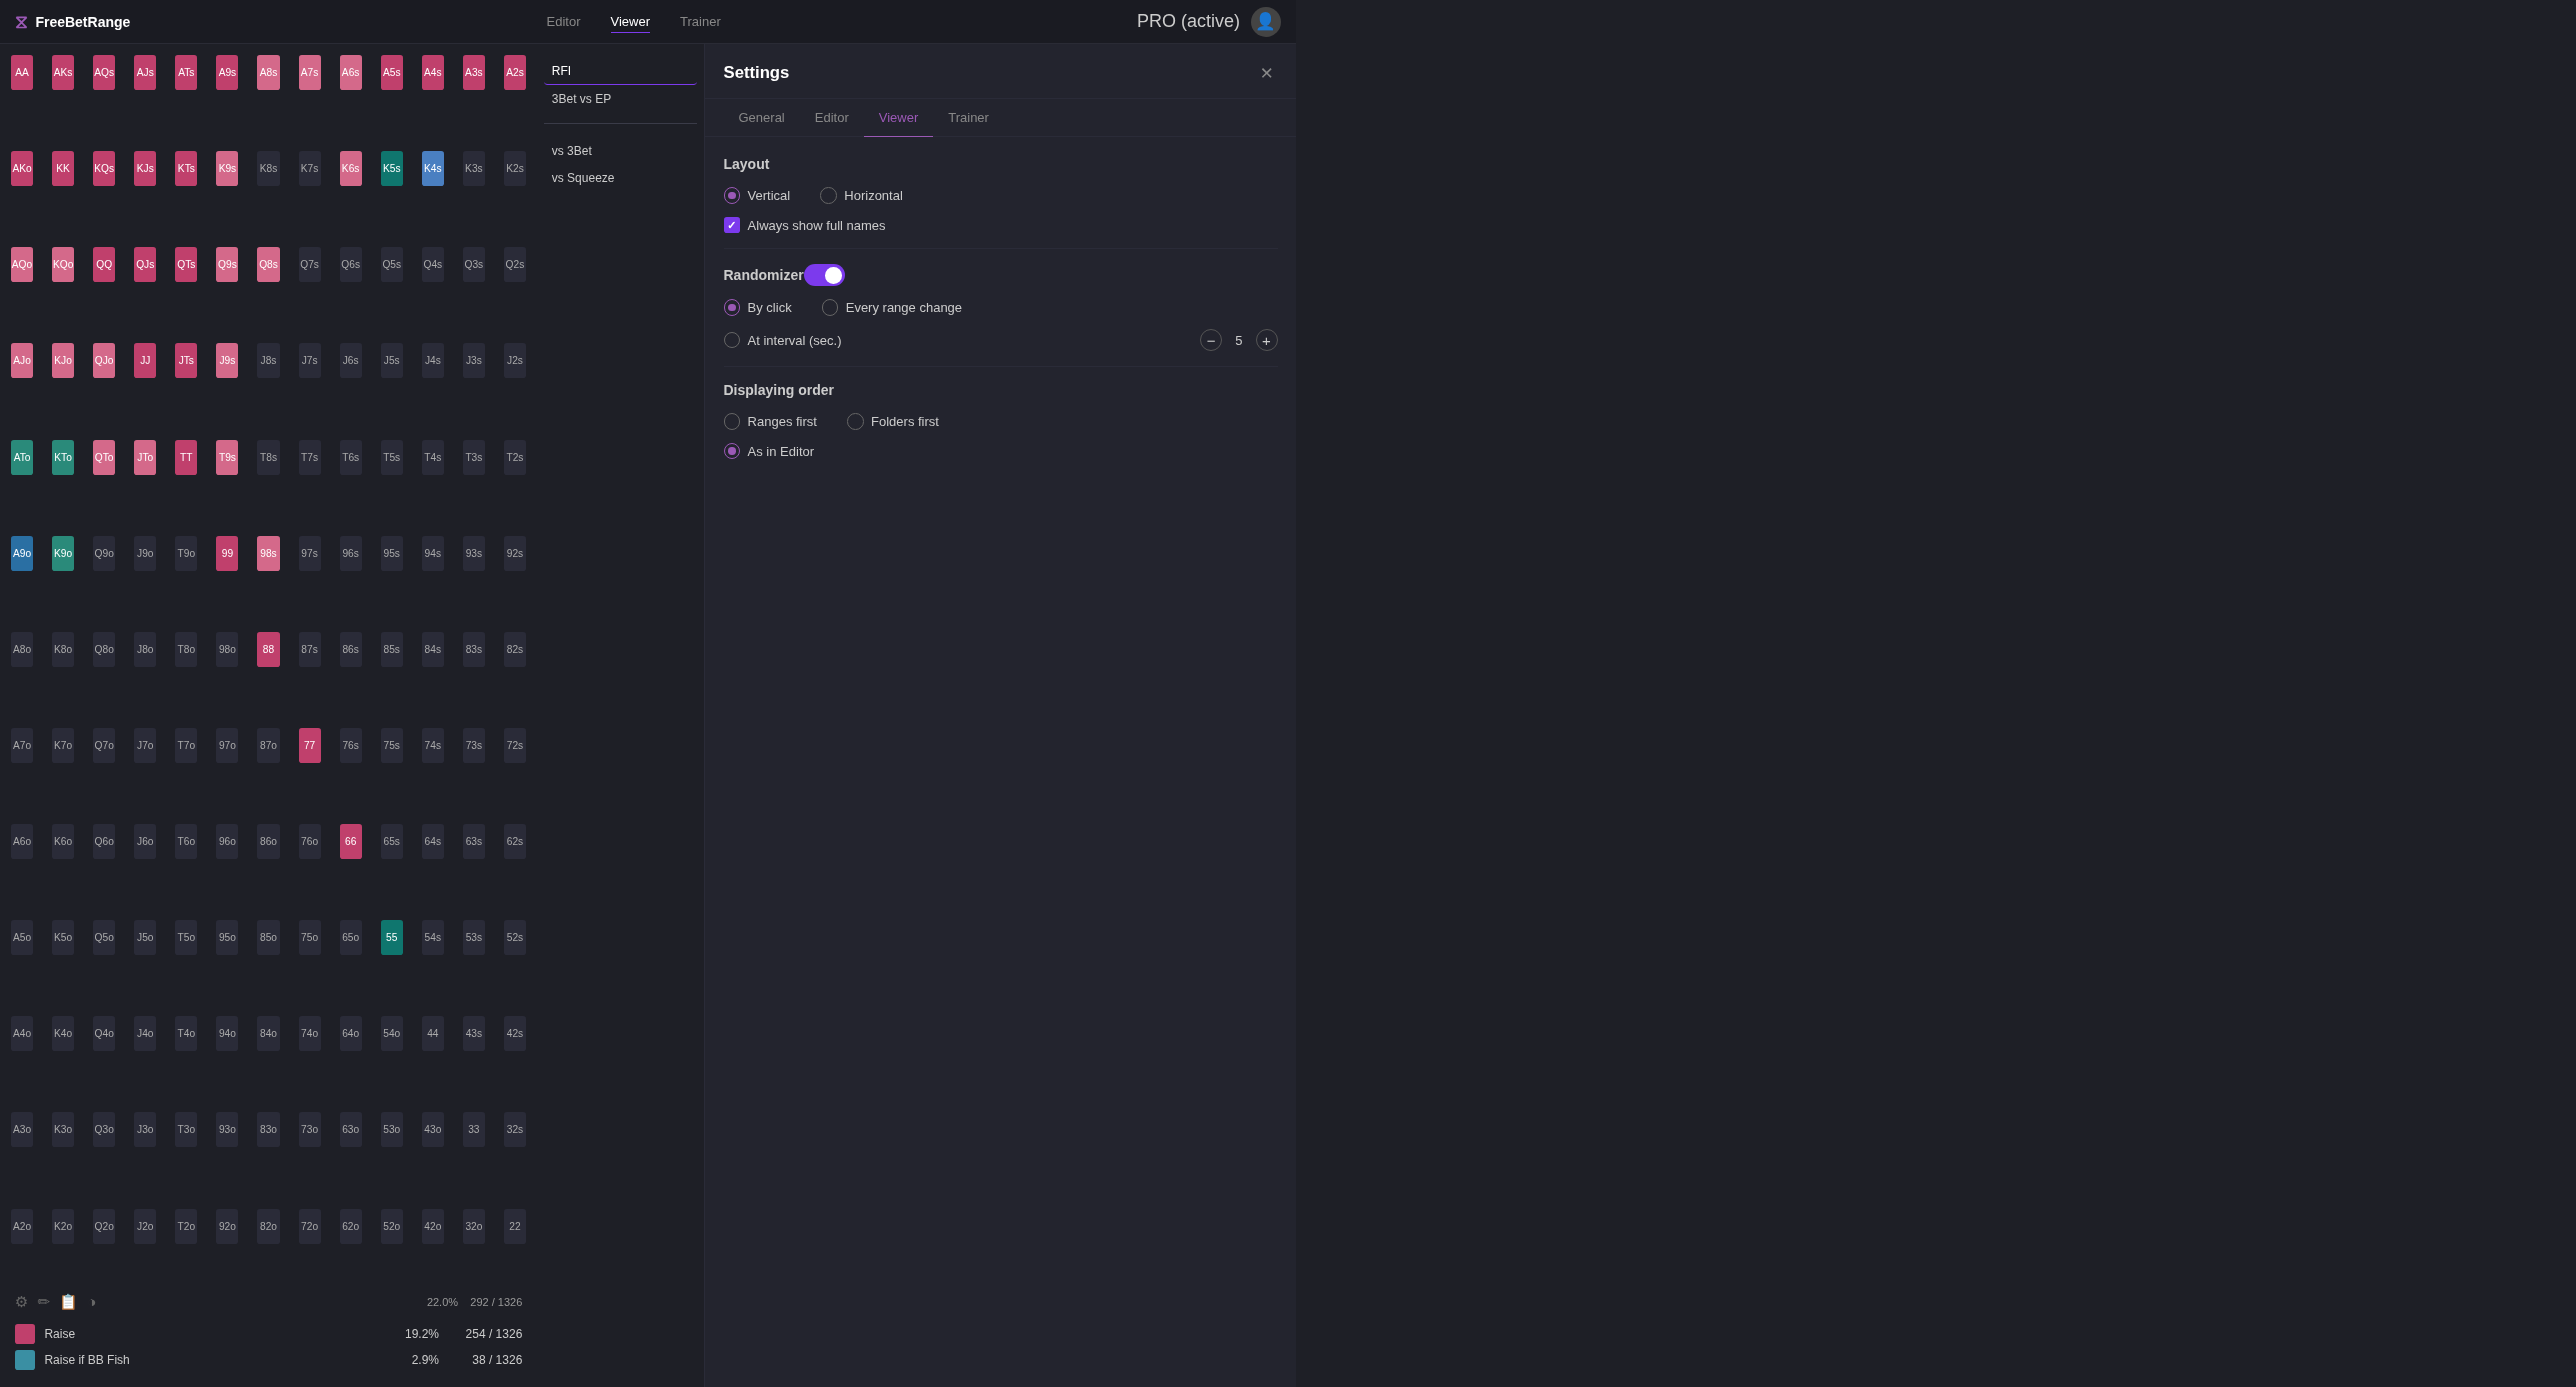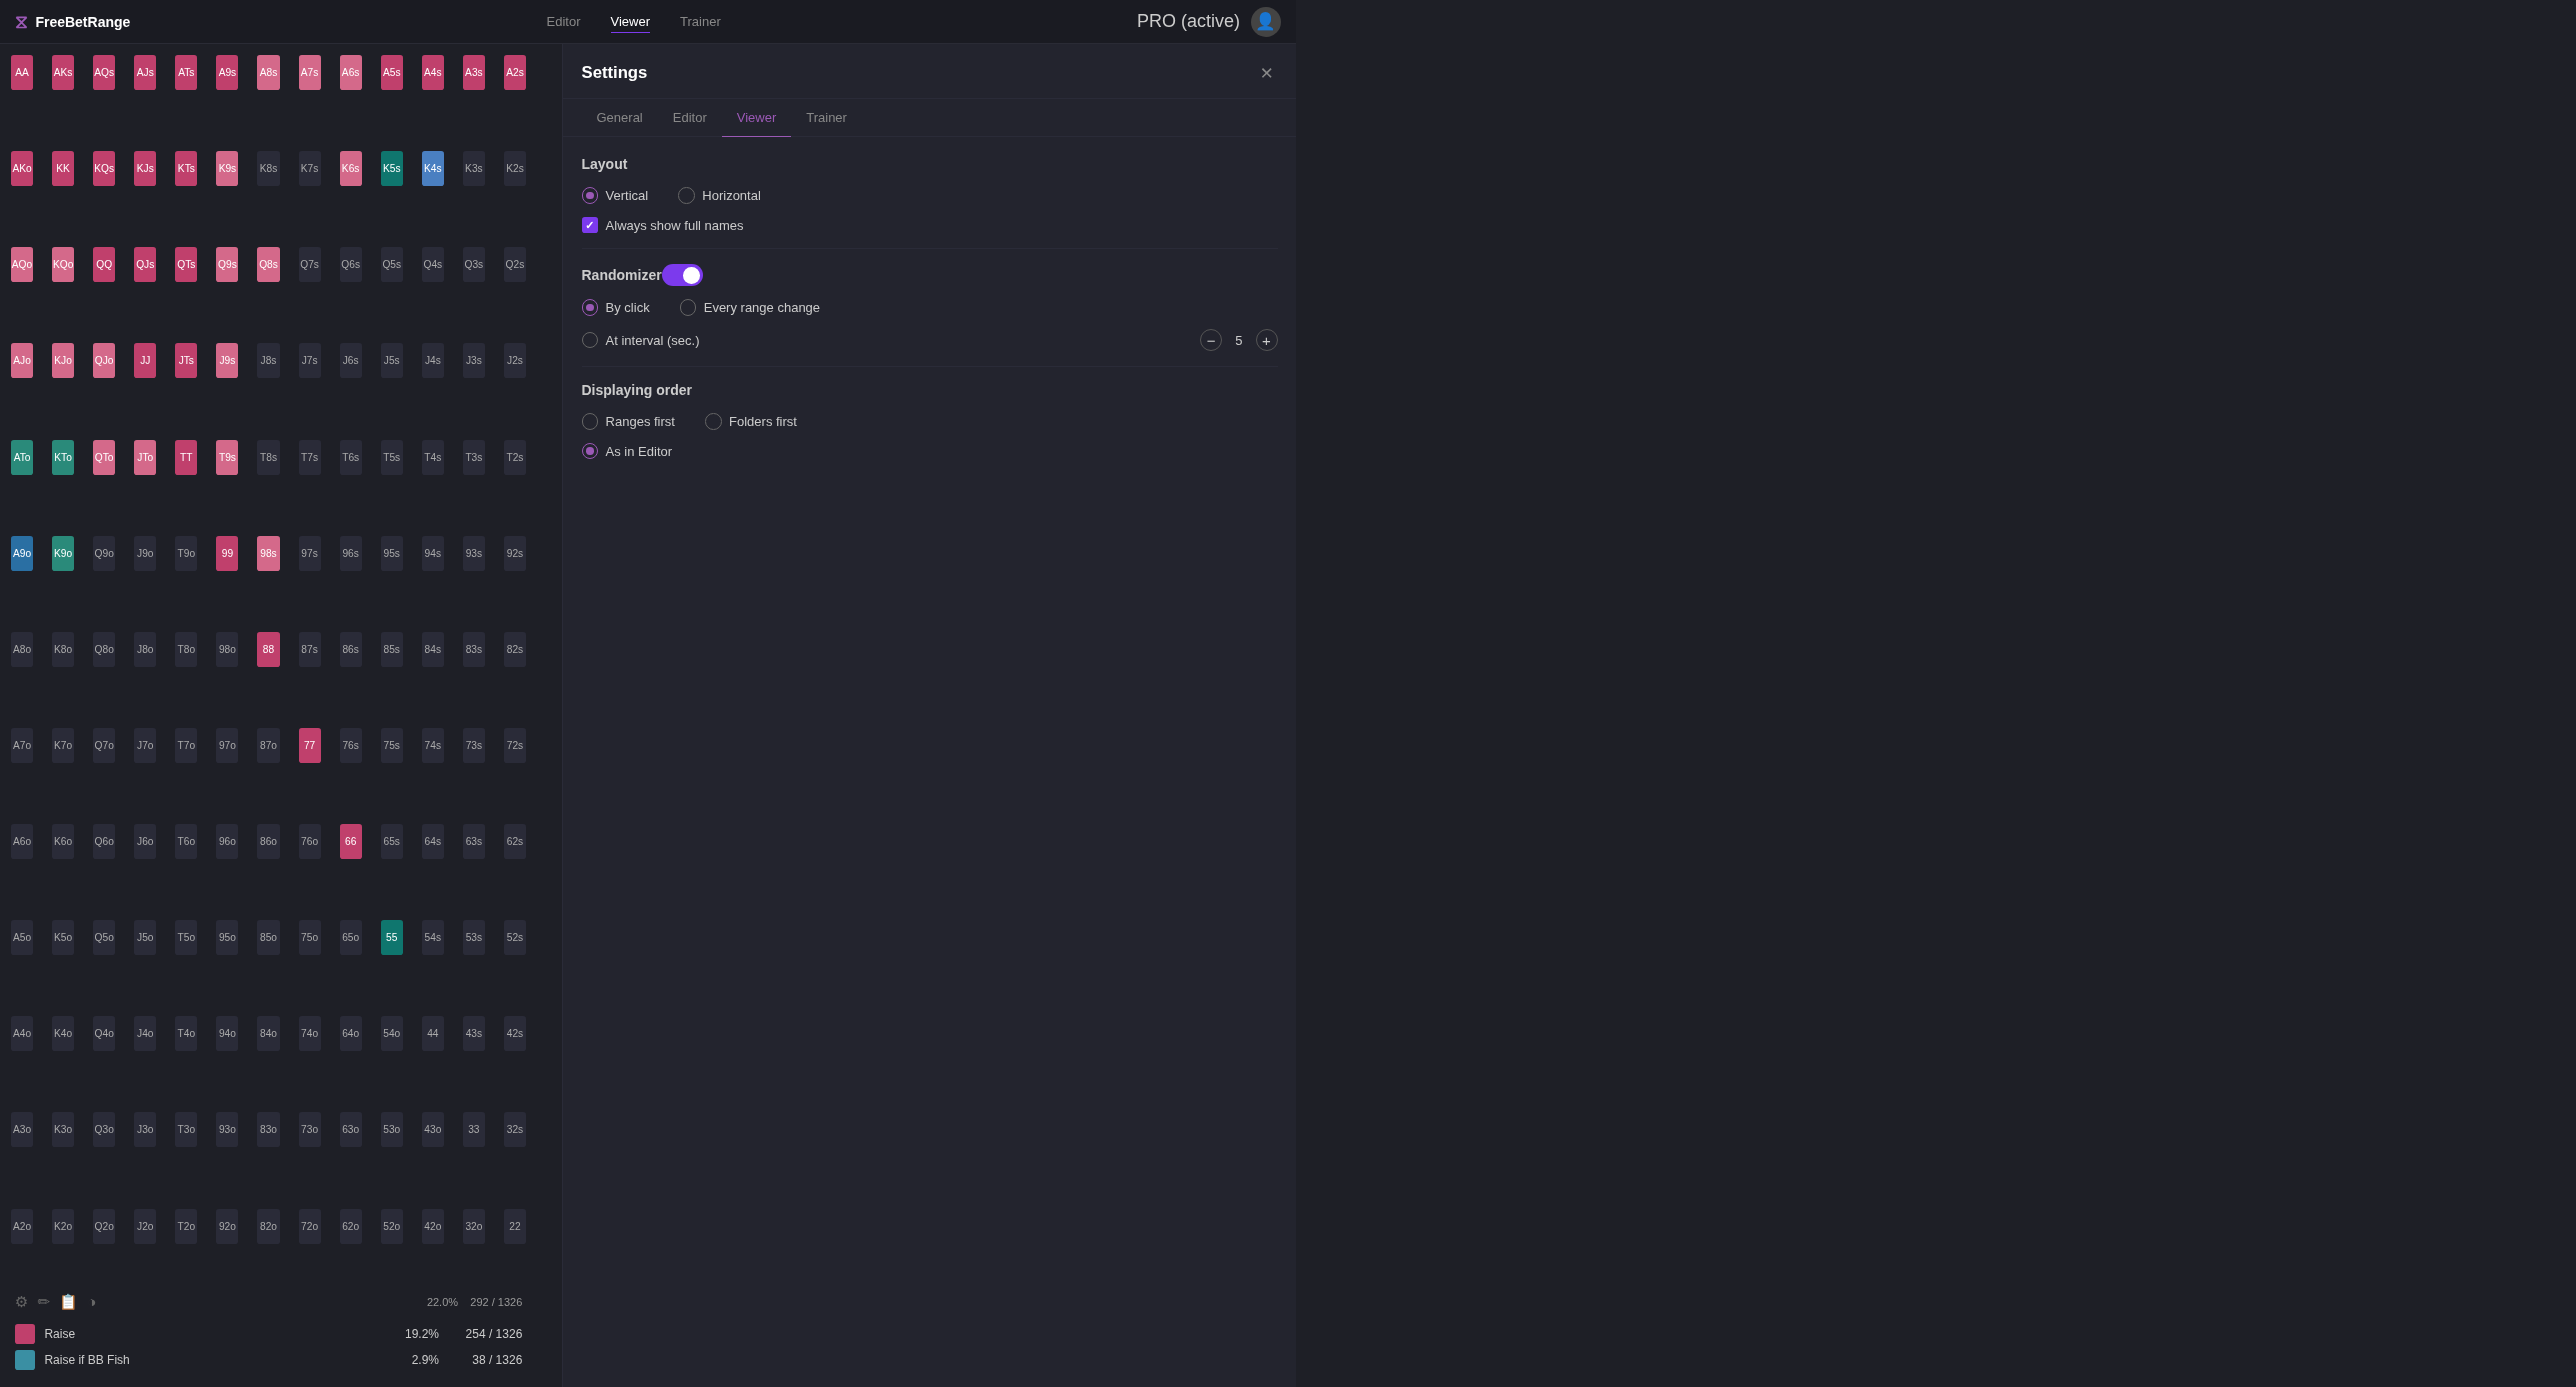--- a/index.html
+++ b/index.html
@@ -219,21 +219,20 @@
     }
 
     
     .settings-panel {
       flex: 1;
       background: #23242e;
       border-left: 0.9px solid #2a2b38;
       display: flex;
       flex-direction: column;
       min-width: 444px;
-      margin-left: 25px;
     }
     .settings-header {
       display: flex;
       align-items: center;
       justify-content: space-between;
       padding: 15px 18.5px 11px;
       border-bottom: 0.9px solid #2a2b38;
     }
     .settings-title {
       font-size: 16.7px;
@@ -641,20 +640,31 @@
         <div class="legend-item">
     <div class="legend-color" style="background:#3a8fa3"></div>
     <span class="legend-label">Raise if BB Fish</span>
     <span class="legend-pct">2.9%</span>
     <span class="legend-fraction">38 / 1326</span>
   </div>
       </div>
   </div>
 
 
+  <div class="scenario-panel">
+    <div class="scenario-section">
+      <div class="scenario-item active">RFI</div>
+      <div class="scenario-item">3Bet vs EP</div>
+    </div>
+    <div class="scenario-divider"></div>
+    <div class="scenario-section">
+      <div class="scenario-item">vs 3Bet</div>
+      <div class="scenario-item">vs Squeeze</div>
+    </div>
+  </div>
 
   <div class="settings-panel">
     <div class="settings-header">
       <span class="settings-title">Settings</span>
       <button class="close-btn">✕</button>
     </div>
     <div class="settings-tabs">
       <div class="settings-tab">General</div>
       <div class="settings-tab">Editor</div>
       <div class="settings-tab active">Viewer</div>

